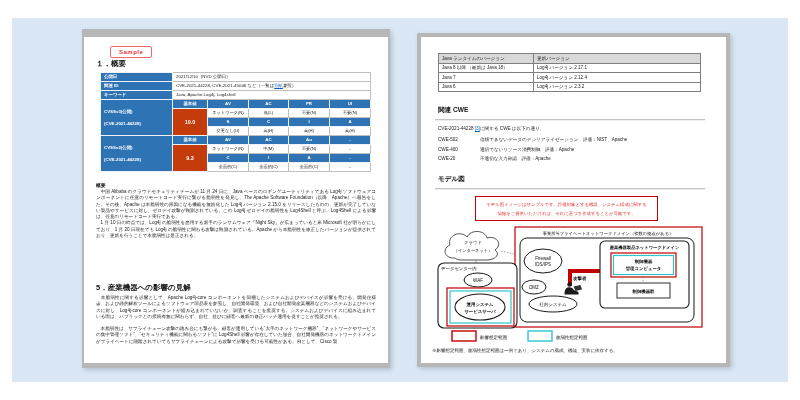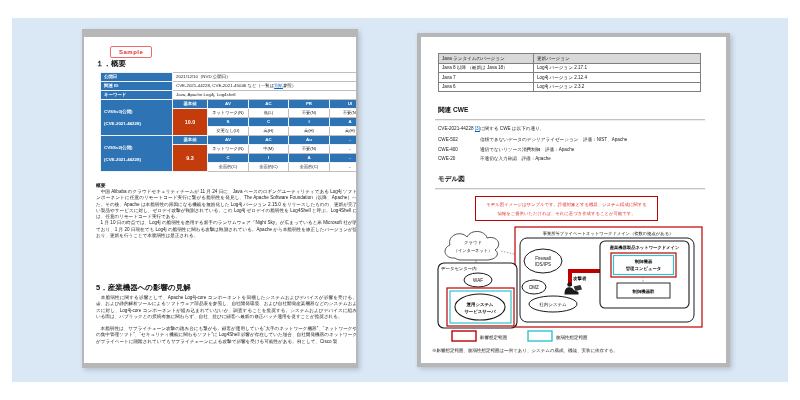--- a/index.html
+++ b/index.html
@@ -12,21 +12,21 @@
     overflow:hidden;
   }
   .panel {
     position:absolute; left:12px; top:18px; width:776px; height:364px;
     background:#dae8f6;
   }
   .page-outer {
     position:absolute; background:#b7b7b7;
     box-shadow:2px 2px 5px rgba(0,0,0,0.18);
   }
-  .page-left-outer  { left:82px;  top:29px; width:276px; height:339px; }
+  .page-left-outer  { left:82px;  top:29px; width:308px; height:339px; }
   .page-right-outer { left:417px; top:33px; width:313px; height:334px; }
   .page-inner { position:absolute; background:#ffffff; overflow:hidden; }
   .page-left-outer  .page-inner { left:2px; right:2px; top:8px; bottom:5px; }
   .page-right-outer .page-inner { left:4px; right:4px; top:4px; bottom:4px; }
 
   .sample-badge {
     position:absolute; left:26px; top:9px;
     border:1px solid #f06a6a; border-radius:2px; background:#fff;
     color:#e03030; font-weight:bold; font-size:6px; line-height:8px;
     padding:1px 8px; letter-spacing:0.5px;

